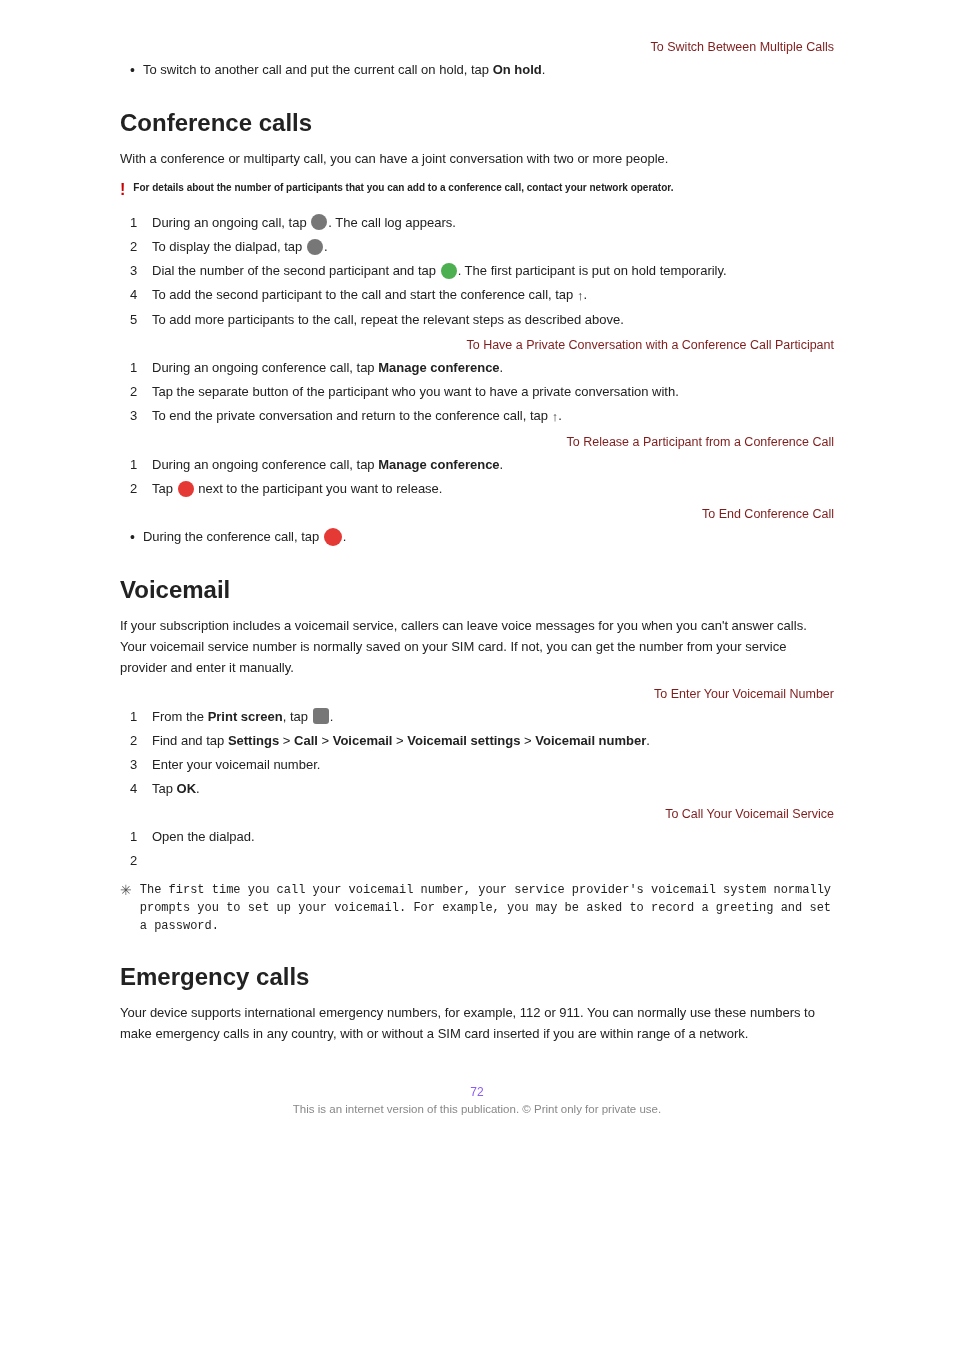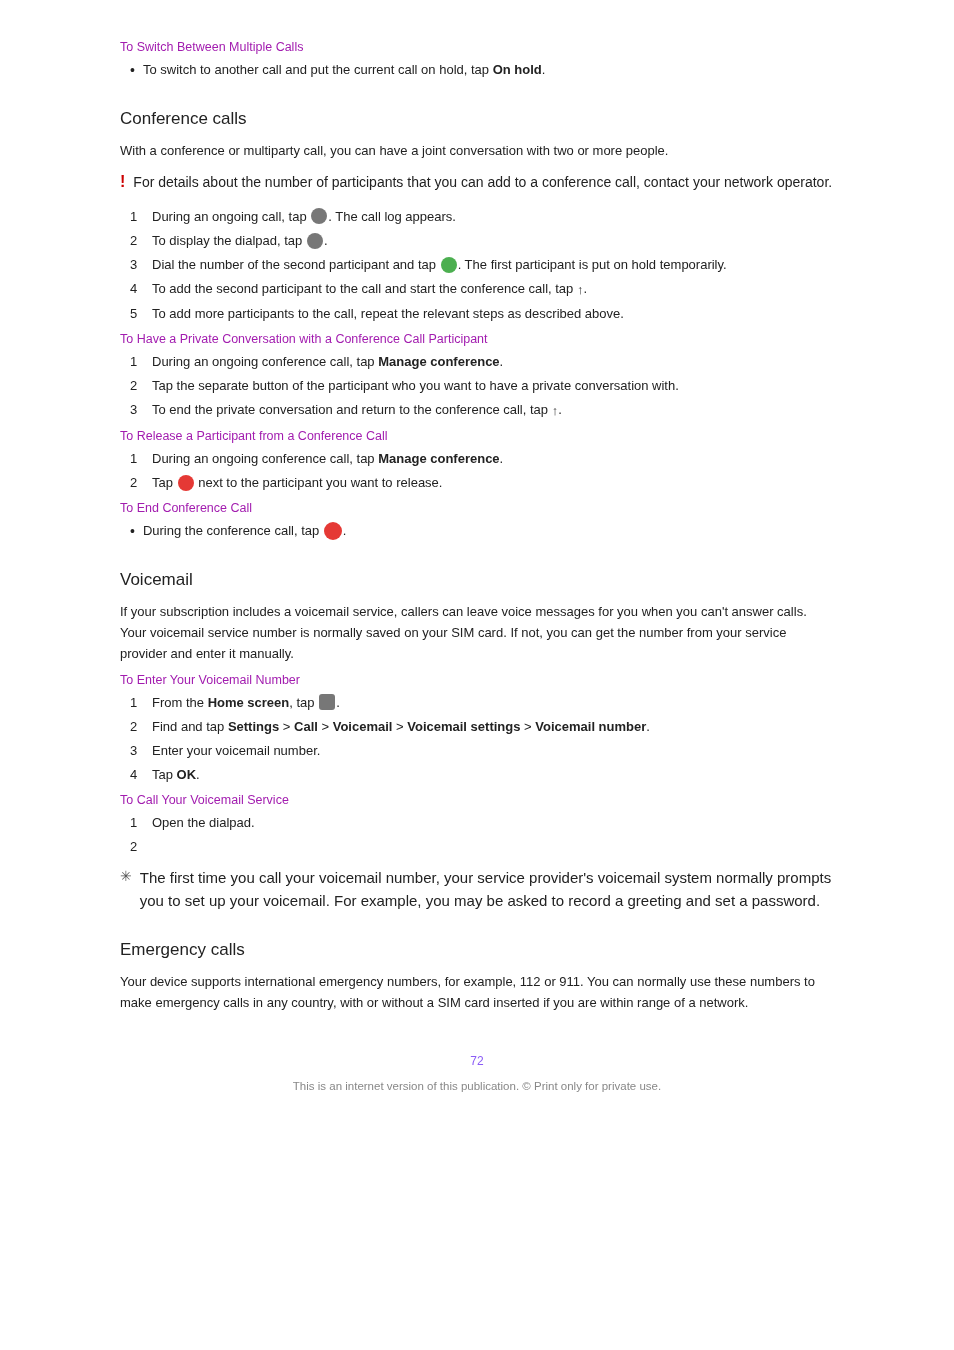--- a/index.html
+++ b/index.html
@@ -6,43 +6,44 @@
     body {
       background: #fff;
       font-family: Arial, Helvetica, sans-serif;
       font-size: 13px;
       color: #222;
       width: 954px;
       min-height: 1350px;
       padding: 40px 120px 60px 120px;
     }
     .section-link {
-      color: #a21caf;
+      color: #7f1d1d;
       font-size: 12.5px;
       margin-bottom: 6px;
       display: block;
+      text-align: right;
     }
     .bullet-item {
       display: flex;
       align-items: flex-start;
       margin-bottom: 5px;
       margin-left: 10px;
     }
     .bullet-dot {
       margin-right: 8px;
       font-size: 14px;
       line-height: 1.5;
       flex-shrink: 0;
     }
     .bullet-text {
       line-height: 1.55;
     }
     .section-header {
-      font-size: 17px;
-      font-weight: normal;
+      font-size: 24px;
+      font-weight: bold;
       margin-bottom: 12px;
       margin-top: 28px;
     }
     .section-block {
       margin-bottom: 18px;
     }
     .body-text {
       line-height: 1.6;
       margin-bottom: 8px;
       font-size: 13px;
@@ -54,39 +55,40 @@
       gap: 8px;
     }
     .warning-icon {
       color: #cc0000;
       font-size: 16px;
       font-weight: bold;
       flex-shrink: 0;
       margin-top: 1px;
     }
     .warning-text {
-      font-size: 14px;
-      font-weight: normal;
+      font-size: 10px;
+      font-weight: bold;
       line-height: 1.5;
     }
     .tip-box {
       display: flex;
       align-items: flex-start;
       margin: 10px 0 14px 0;
       gap: 8px;
     }
     .tip-icon {
       color: #555;
       font-size: 14px;
       flex-shrink: 0;
       margin-top: 1px;
     }
     .tip-text {
-      font-size: 15px;
+      font-size: 12px;
       line-height: 1.5;
+      font-family: Liberation Mono, monospace;
     }
     .numbered-list {
       margin-left: 10px;
       margin-bottom: 8px;
     }
     .numbered-item {
       display: flex;
       align-items: flex-start;
       margin-bottom: 4px;
       gap: 8px;
@@ -127,21 +129,21 @@
     .page-footer {
       text-align: center;
       margin-top: 40px;
       font-size: 12px;
       color: #8b5cf6;
     }
     .footer-note {
       text-align: center;
       font-size: 11.5px;
       color: #888;
-      margin-top: 12px;
+      margin-top: 4px;
     }
   </style>
 </head>
 <body>
 
 <div class="section-block">
   <span class="section-link">To Switch Between Multiple Calls</span>
   <div class="bullet-item">
     <span class="bullet-dot">•</span>
     <span class="bullet-text">
@@ -236,21 +238,21 @@
 </div>
 
 <div class="section-block">
   <div class="section-header">Voicemail</div>
   <p class="body-text">If your subscription includes a voicemail service, callers can leave voice messages for you when you can't answer calls. Your voicemail service number is normally saved on your SIM card. If not, you can get the number from your service provider and enter it manually.</p>
 
   <span class="section-link">To Enter Your Voicemail Number</span>
   <div class="numbered-list">
     <div class="numbered-item">
       <span class="num">1</span>
-      <span class="item-text">From the <span class="bold">Home screen</span>, tap
+      <span class="item-text">From the <span class="bold">Print screen</span>, tap
         <span class="inline-icon gray-grid" style="background:#777;border-radius:3px;"></span>.
       </span>
     </div>
     <div class="numbered-item">
       <span class="num">2</span>
       <span class="item-text">Find and tap <span class="bold">Settings</span> &gt; <span class="bold">Call</span> &gt; <span class="bold">Voicemail</span> &gt; <span class="bold">Voicemail settings</span> &gt; <span class="bold">Voicemail number</span>.</span>
     </div>
     <div class="numbered-item">
       <span class="num">3</span>
       <span class="item-text">Enter your voicemail number.</span>

